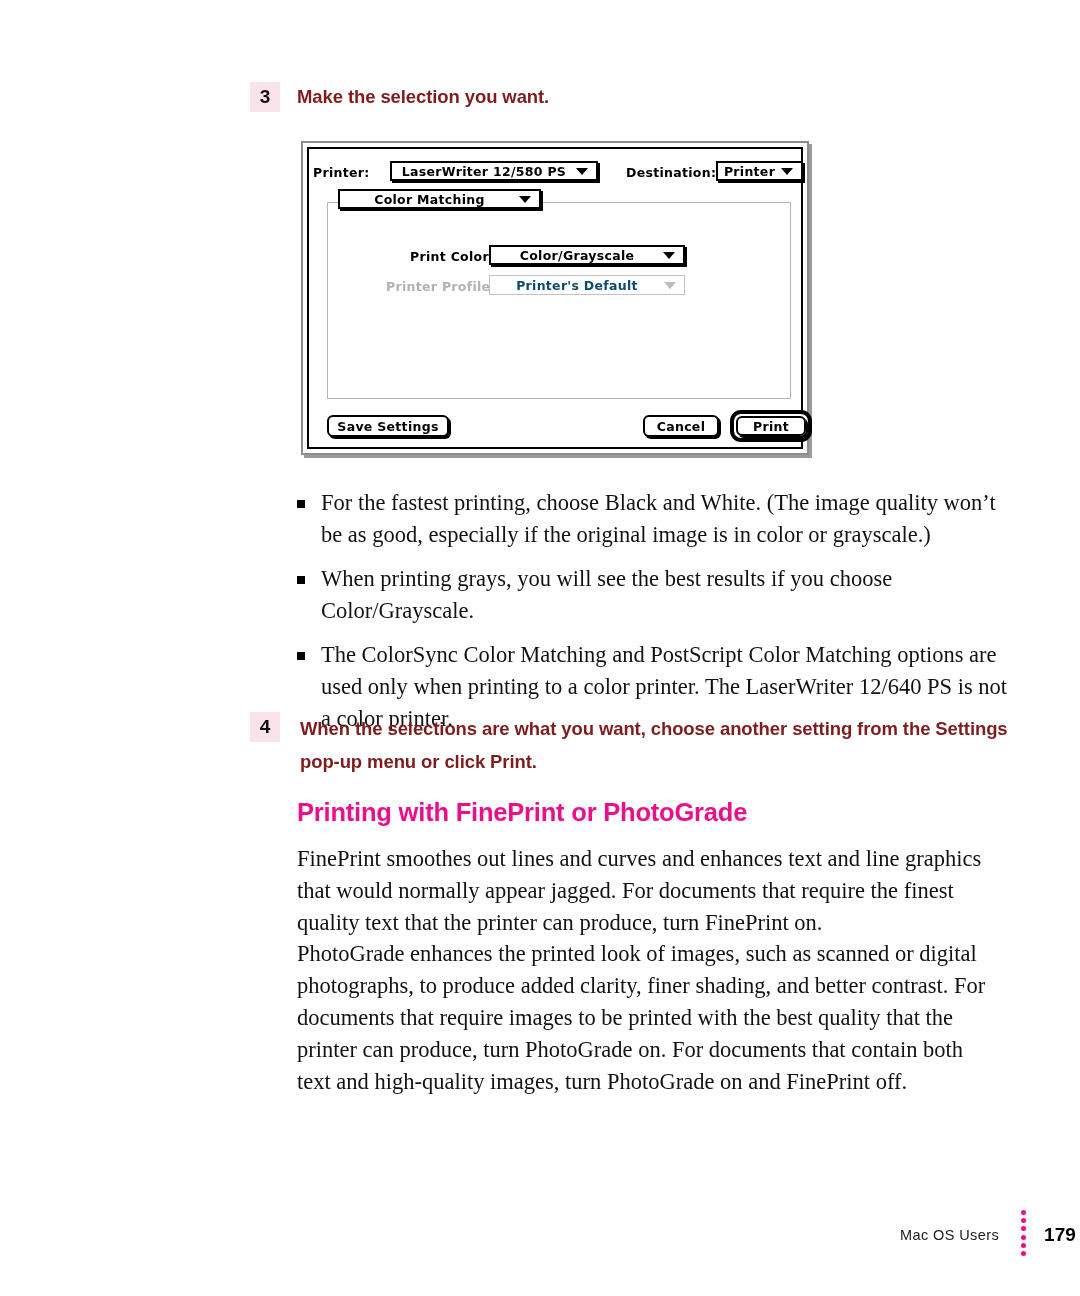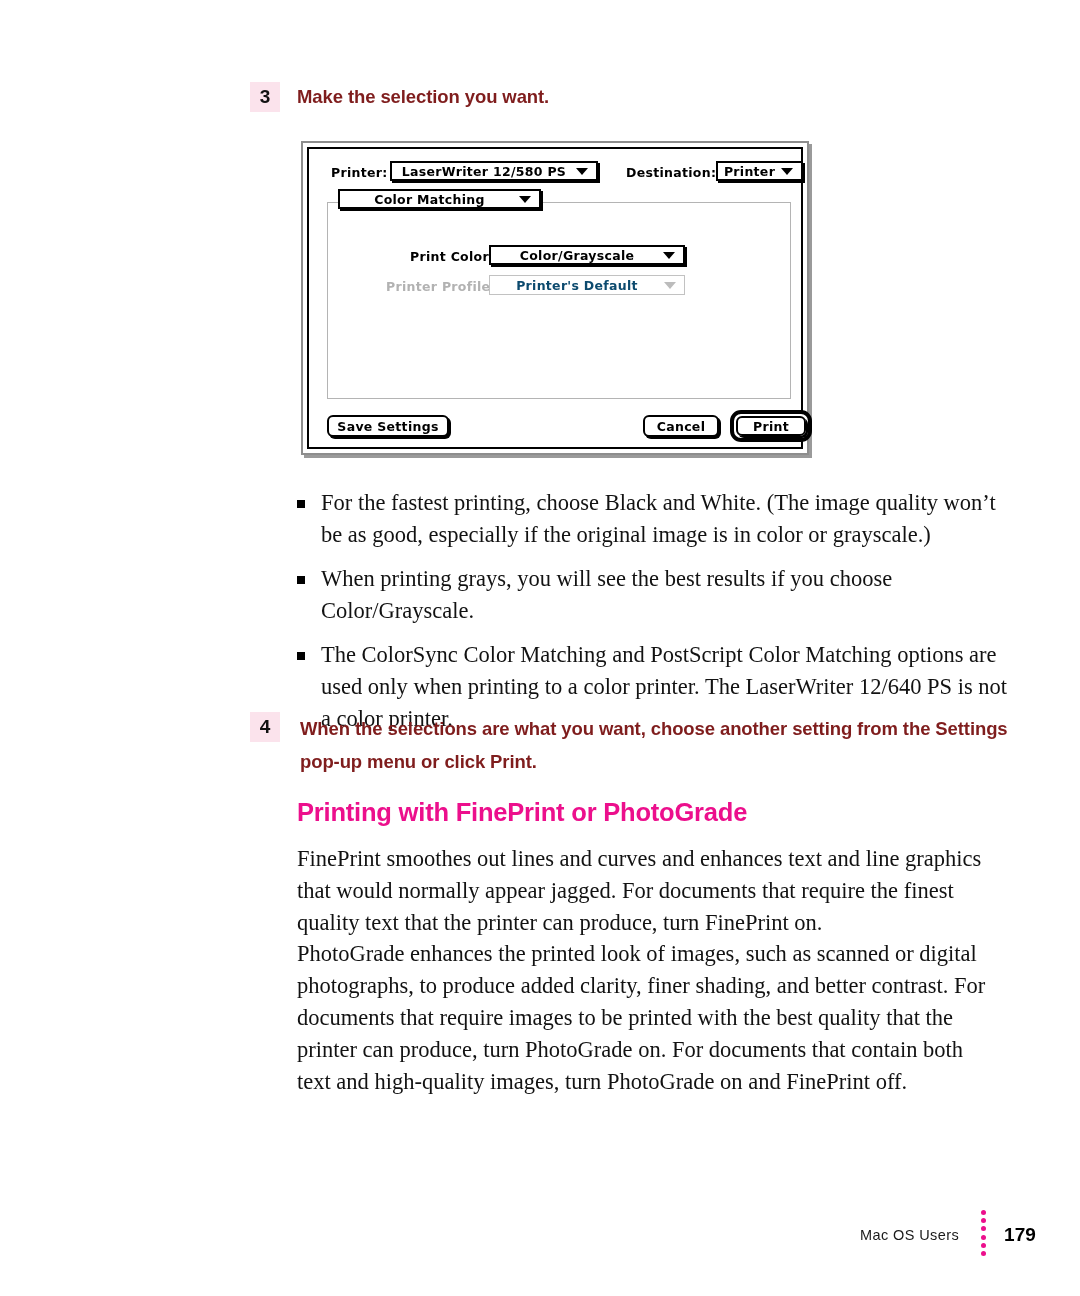--- a/index.html
+++ b/index.html
@@ -112,21 +112,21 @@
   }
   .mac-popup.dim {
     border: 1px solid #c2c2c2;
     box-shadow: none;
     background: #ffffff;
   }
   .mac-popup.dim .pv { color: #0c4a6e; }
   .mac-popup.dim .arrow { border-top-color: #bcbcbc; }
 
   
-  #row-printer-label  { position: absolute; left: 22px;  top: 16px; }
+  #row-printer-label  { position: absolute; left: 4px;  top: 16px; }
   #popup-printer      { left: 81px;  top: 12px; width: 208px; }
   #row-dest-label     { position: absolute; left: 317px; top: 16px; }
   #popup-destination  { left: 407px; top: 12px; width: 87px; }
   #popup-settings     { left: 29px;  top: 40px; width: 203px; }
 
   .group-box {
     position: absolute;
     left: 18px;
     top: 53px;
     width: 464px;
@@ -228,21 +228,21 @@
     font-size: 22.5px;
     line-height: 32px;
     color: #121212;
   }
   #para-1 { top: 843px; }
   #para-2 { top: 938px; }
 
   
   #page-footer {
     position: absolute;
-    left: 860px;
+    left: 900px;
     top: 1215px;
     display: flex;
     align-items: center;
     height: 40px;
   }
   #footer-label {
     font-family: "Liberation Sans", sans-serif;
     font-size: 14.5px;
     color: #1a1a1a;
     letter-spacing: 0.4px;

